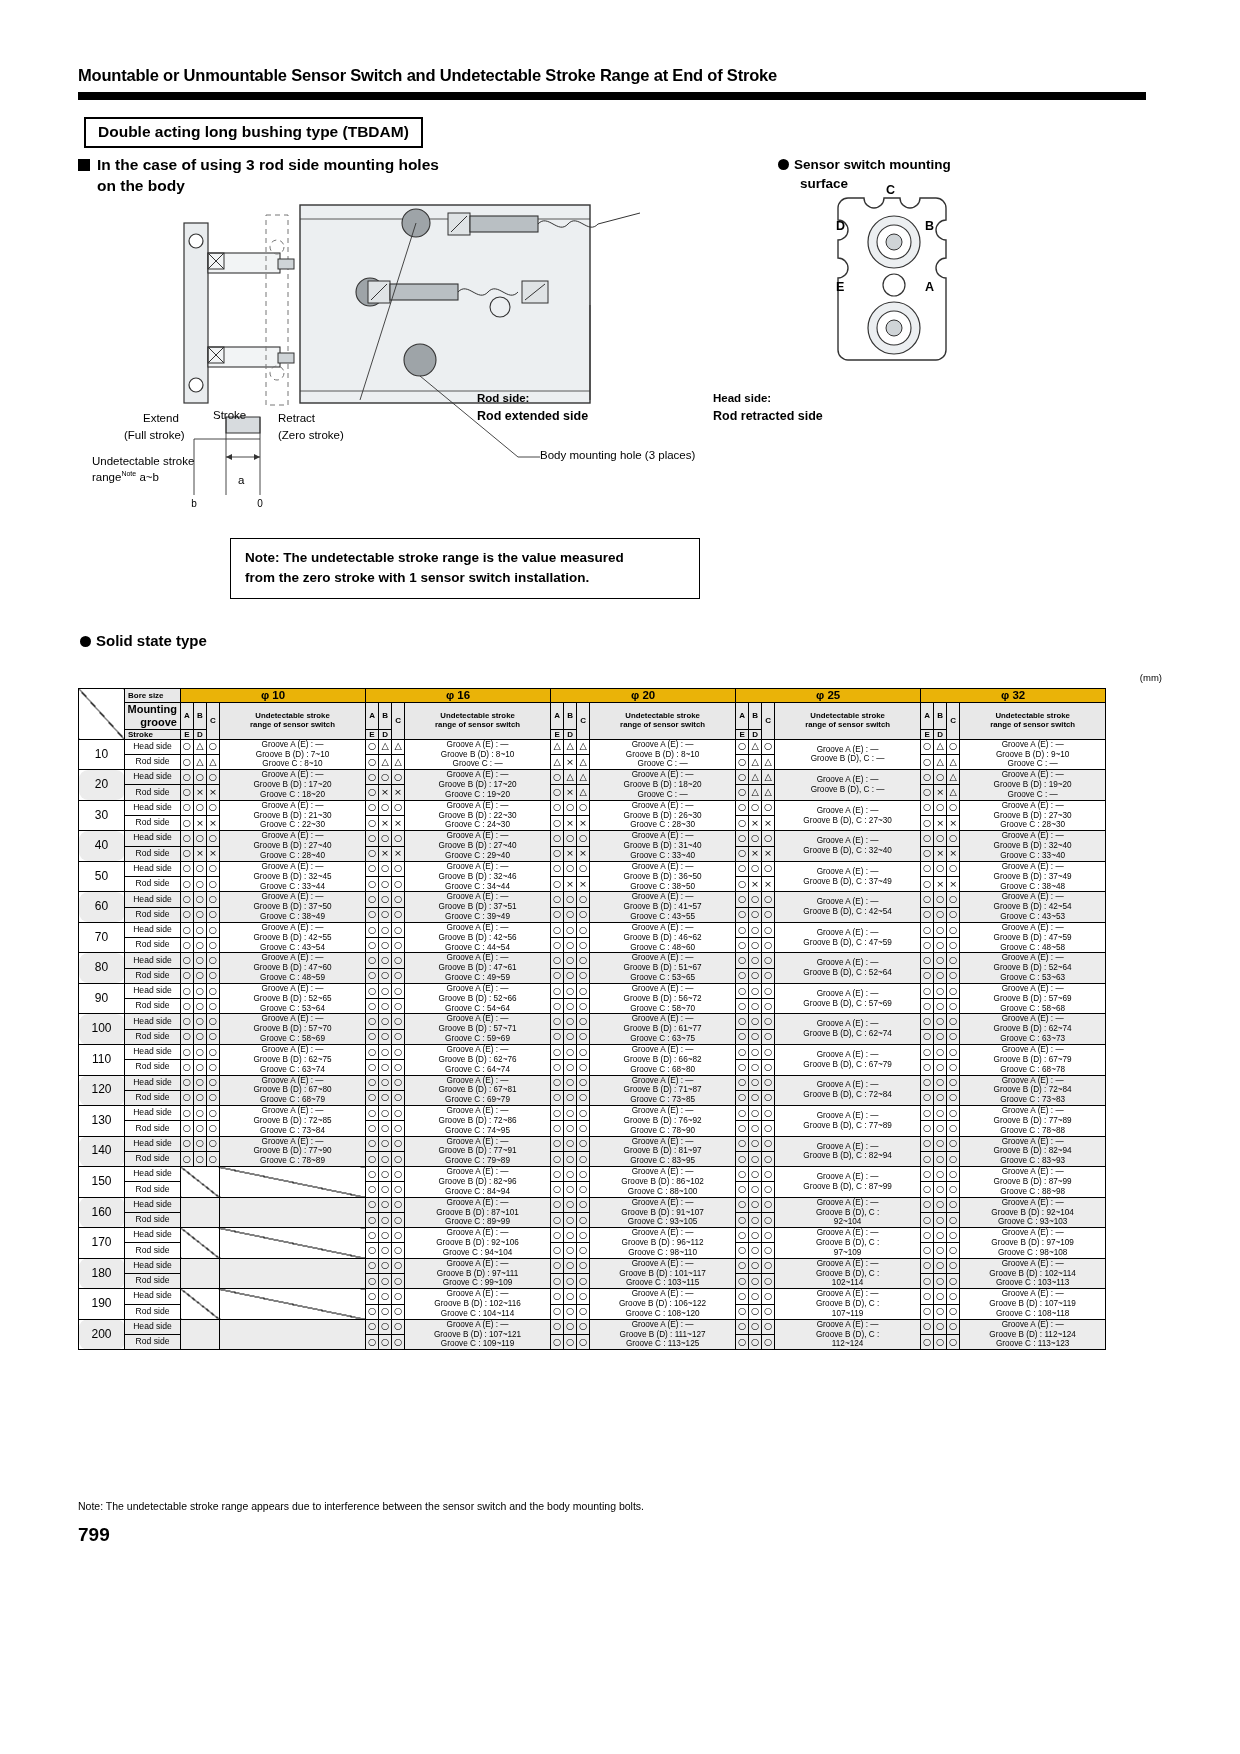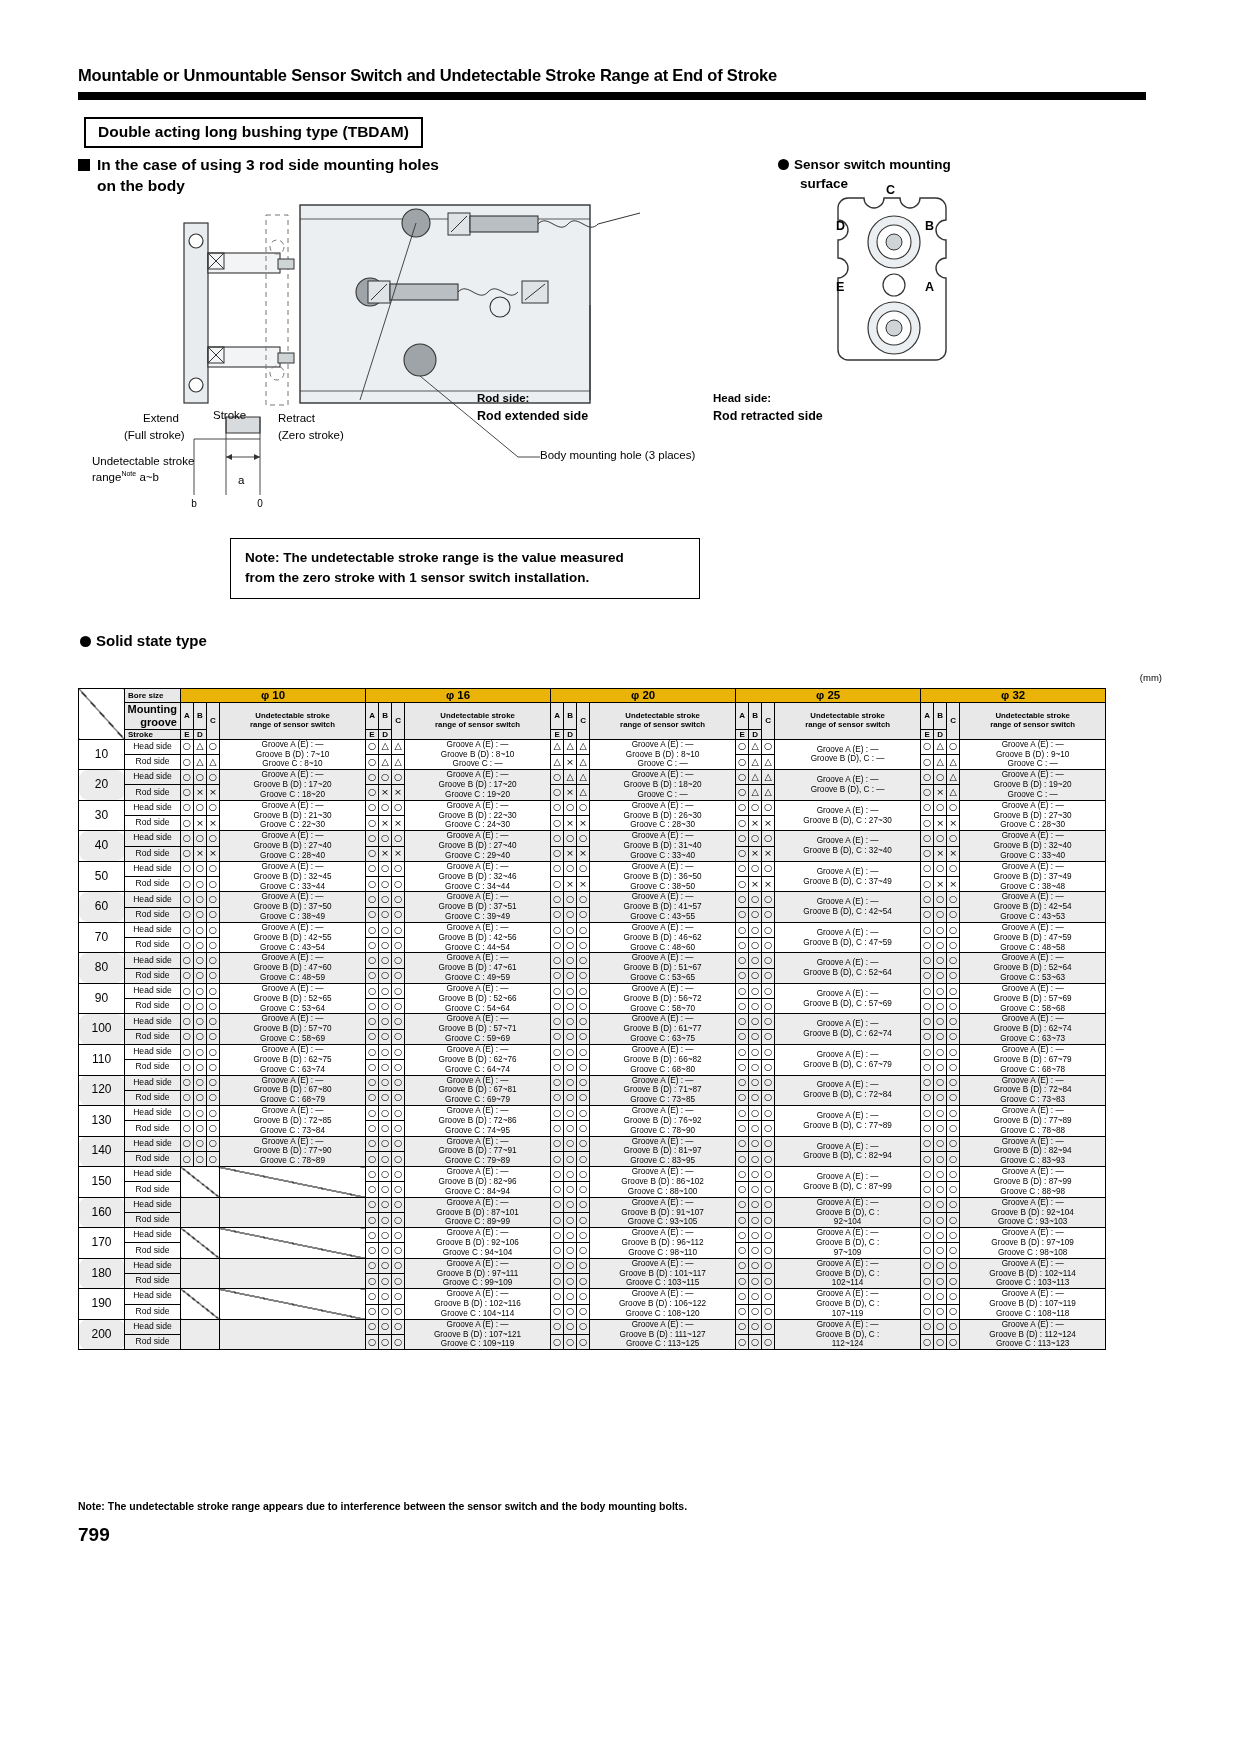--- a/index.html
+++ b/index.html
@@ -100,21 +100,21 @@
   .sym { width:13px; font-size:9.5px; font-family:"DejaVu Sans", sans-serif; }
   .rng { text-align:left; padding:1px 3px 1px 4px; font-size:8.2px; white-space:nowrap; }
   .rng div { line-height:1.2; }
   .diag {
     background:
       linear-gradient(to top right, transparent calc(50% - 0.5px), #000 calc(50% - 0.5px), #000 calc(50% + 0.5px), transparent calc(50% + 0.5px));
   }
   .mg-label { font-size:11px; line-height:1.1; }
   .vhdr { font-size:8px; }
   .foot-note {
-    position:absolute; left:78px; top:1500px; font-size:10.5px;font-weight:bold;
+    position:absolute; left:78px; top:1500px; font-size:10.5px;
   }
   .pageno {
     position:absolute; left:78px; top:1524px; font-size:19px; font-weight:bold;
   }
 </style>
 </head>
 <body>
 
 <div class="page">
 

